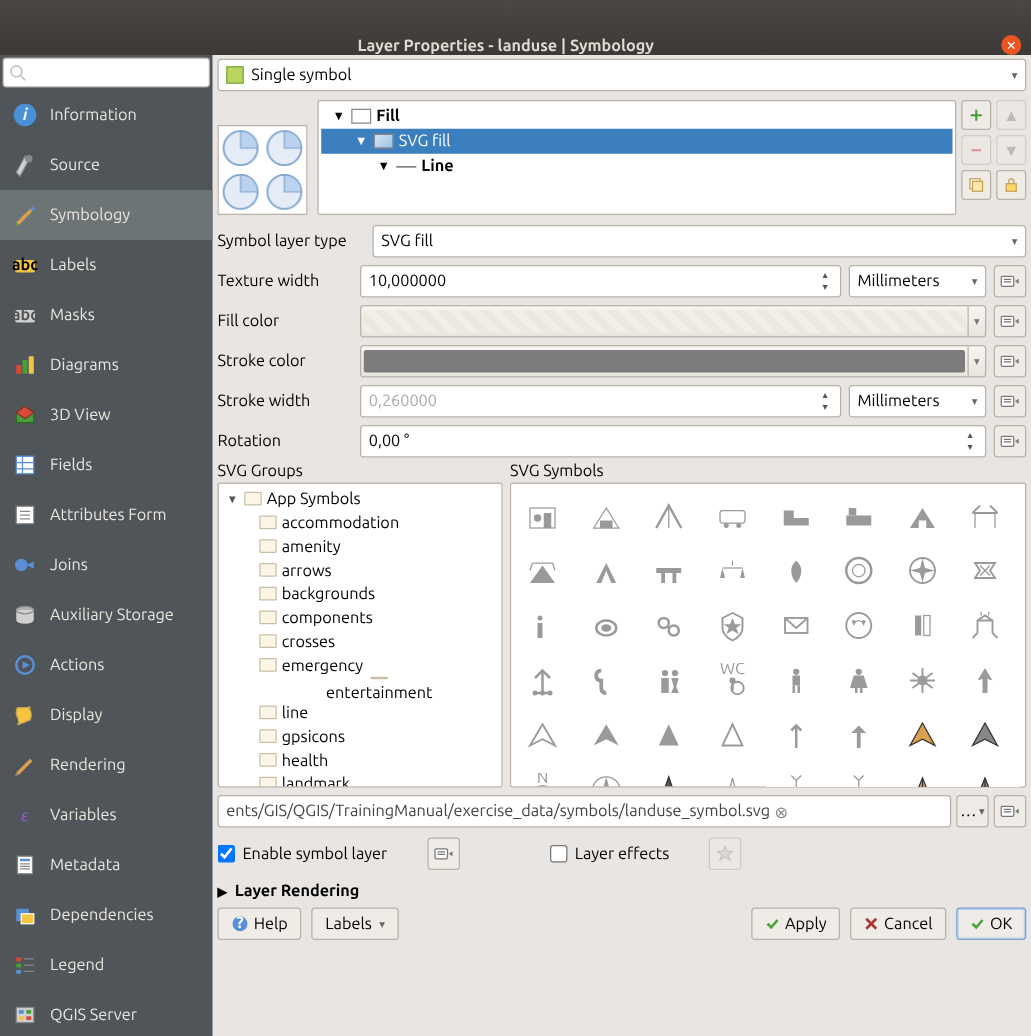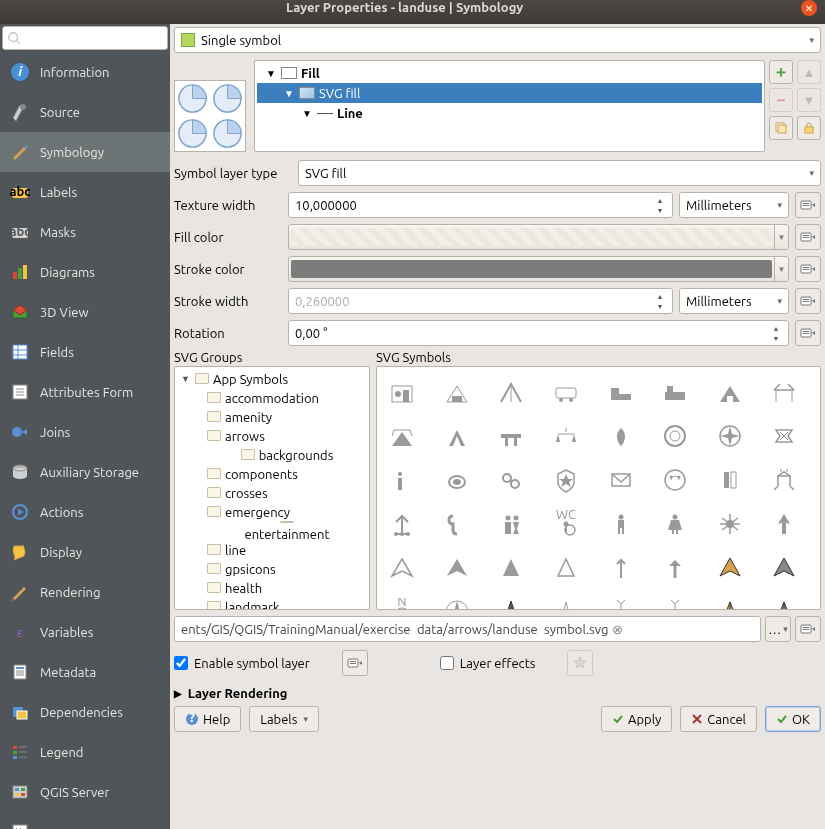--- a/index.html
+++ b/index.html
@@ -1,18 +1,18 @@
 <!DOCTYPE html>
 <html><head>
 <meta charset="utf-8">
 <style>
   * { box-sizing: border-box; margin: 0; padding: 0; font-family: "Ubuntu", "Segoe UI", sans-serif; font-size: 13px; }
   body { background: #e8e5e2; width: 825px; height: 829px; overflow: hidden; display: flex; flex-direction: column; }
   
-  .titlebar { height: 24px; background: linear-gradient(#4a4744,#3c3936); display:flex; align-items:flex-start; padding:0 8px; color:#dfdbd2; }
+  .titlebar { height: 44px; background: linear-gradient(#4a4744,#3c3936); display:flex; align-items:flex-end; padding:0 8px; color:#dfdbd2; }
   .titlebar .title { flex:1; text-align:center; font-weight:bold; color:#dfdbd2;}
   .titlebar .close { width:16px; height:16px; border-radius:50%; background:#e95420; display:flex; align-items:center; justify-content:center; color:#fff; font-size:10px; cursor:pointer;}
   
   .main { flex:1; display:flex; min-height:0; }
   
   .sidebar { width:170px; background:#4f5558; display:flex; flex-direction:column; }
   .sidebar .search { margin:2px; height:24px; background:#fff; border:1px solid #b8b2a9; border-radius:3px; display:flex; align-items:center; padding:0 4px;}
   .sidebar .search svg { width:14px; height:14px; opacity:.5;}
   .sidebar-items { flex:1; overflow:auto; }
   .sidebar-item { display:flex; align-items:center; gap:10px; padding:10px 10px; color:#e9e5df; cursor:pointer; }
@@ -55,21 +55,21 @@
   .spin-btns { display:flex; flex-direction:column; margin-left:auto; }
   .spin-btns div { width:12px; height:10px; font-size:7px; text-align:center; line-height:10px; color:#555; cursor:pointer;}
   .colorwell { flex:1; height:26px; background:linear-gradient(#f7f5f1,#e9e5de); border:1px solid #b8b2a9; border-radius:3px; display:flex; align-items:center; }
   .colorwell .swatch { margin:2px; height:18px; flex:1; border-radius:2px; }
   .darkwell .swatch { background:#7c7c7c; }
   .colorwell .dd { width:14px; border-left:1px solid #b8b2a9; height:100%; display:flex; align-items:center; justify-content:center; color:#777; font-size:9px;}
   .iconbtn { width:26px; height:26px; background:#efece7; border:1px solid #b8b2a9; border-radius:3px; display:flex; align-items:center;justify-content:center; cursor:pointer;}
   
   .svg-area { display:flex; gap:6px; margin-top:4px; height:260px;}
   .svg-col { display:flex; flex-direction:column; }
-  .svg-col.left { width:196px; }
+  .svg-col.left { width:228px; }
   .svg-col.right { flex:1; min-width:0;}
   .svg-col .hdr { font-size:13px; margin-bottom:2px; }
   .svg-list { flex:1; background:#fff; border:1px solid #b8b2a9; border-radius:2px; overflow:auto; padding:2px;}
   .svg-group-row { display:flex; align-items:center; gap:4px; height:19px; padding-left:4px; cursor:pointer;}
   .svg-group-row .exp { width:10px; font-size:9px; color:#555;}
   .svg-group-row .fld { width:14px; height:11px; border:1px solid #c9bfa6; background:#faf5e4; border-radius:1px;}
   .svg-symbol-grid { flex:1; background:#fff; border:1px solid #b8b2a9; border-radius:2px; overflow:auto; padding:6px; display:grid; grid-template-columns:repeat(8,1fr); gap:6px; align-content:start;}
   .sym { width:38px; height:38px; display:flex; align-items:center; justify-content:center; color:#9a9a9a; cursor:pointer;}
   .sym svg { width:28px; height:28px; }
   
@@ -504,21 +504,21 @@
               <span>accommodation</span>
             </div>
             <div class="svg-group-row" style="padding-left: 30px;">
               <span class="fld"></span>
               <span>amenity</span>
             </div>
             <div class="svg-group-row" style="padding-left: 30px;">
               <span class="fld"></span>
               <span>arrows</span>
             </div>
-            <div class="svg-group-row" style="padding-left: 30px; justify-content: center;">
+            <div class="svg-group-row" style="padding-left: 30px;">
               <span class="fld"></span>
               <span>backgrounds</span>
             </div>
             <div class="svg-group-row" style="padding-left: 30px;">
               <span class="fld"></span>
               <span>components</span>
             </div>
             <div class="svg-group-row" style="padding-left: 30px;">
               <span class="fld"></span>
               <span>crosses</span>
@@ -849,21 +849,21 @@
                 <path d="M14 4 L22 24 Q14 20 6 24 Z" fill="#888" stroke="#333"></path>
                 <line x1="14" y1="4" x2="14" y2="22" stroke="#333"></line>
               </svg>
             </div>
           </div>
       </div>
     </div>
 
     <div class="path-row">
       <div class="input path">
-        <span style="white-space:nowrap;overflow:hidden;">ents/GIS/QGIS/TrainingManual/exercise_data/arrows/landuse_symbol.svg</span>
+        <span style="white-space:nowrap;overflow:hidden;">ents/GIS/QGIS/TrainingManual/exercise_data/symbols/landuse_symbol.svg</span>
         <span class="xbtn">⊗</span>
       </div>
       <div class="iconbtn">
           <span>…</span>
           <span class="caret" style="margin-left:2px">▾</span>
         </div>
       <div class="iconbtn override-icon">
         <svg viewBox="0 0 16 14">
             <rect x="1" y="3" width="10" height="8" rx="1" fill="#fff" stroke="#777"></rect>
             <rect x="3" y="5" width="6" height="1" fill="#777"></rect>

